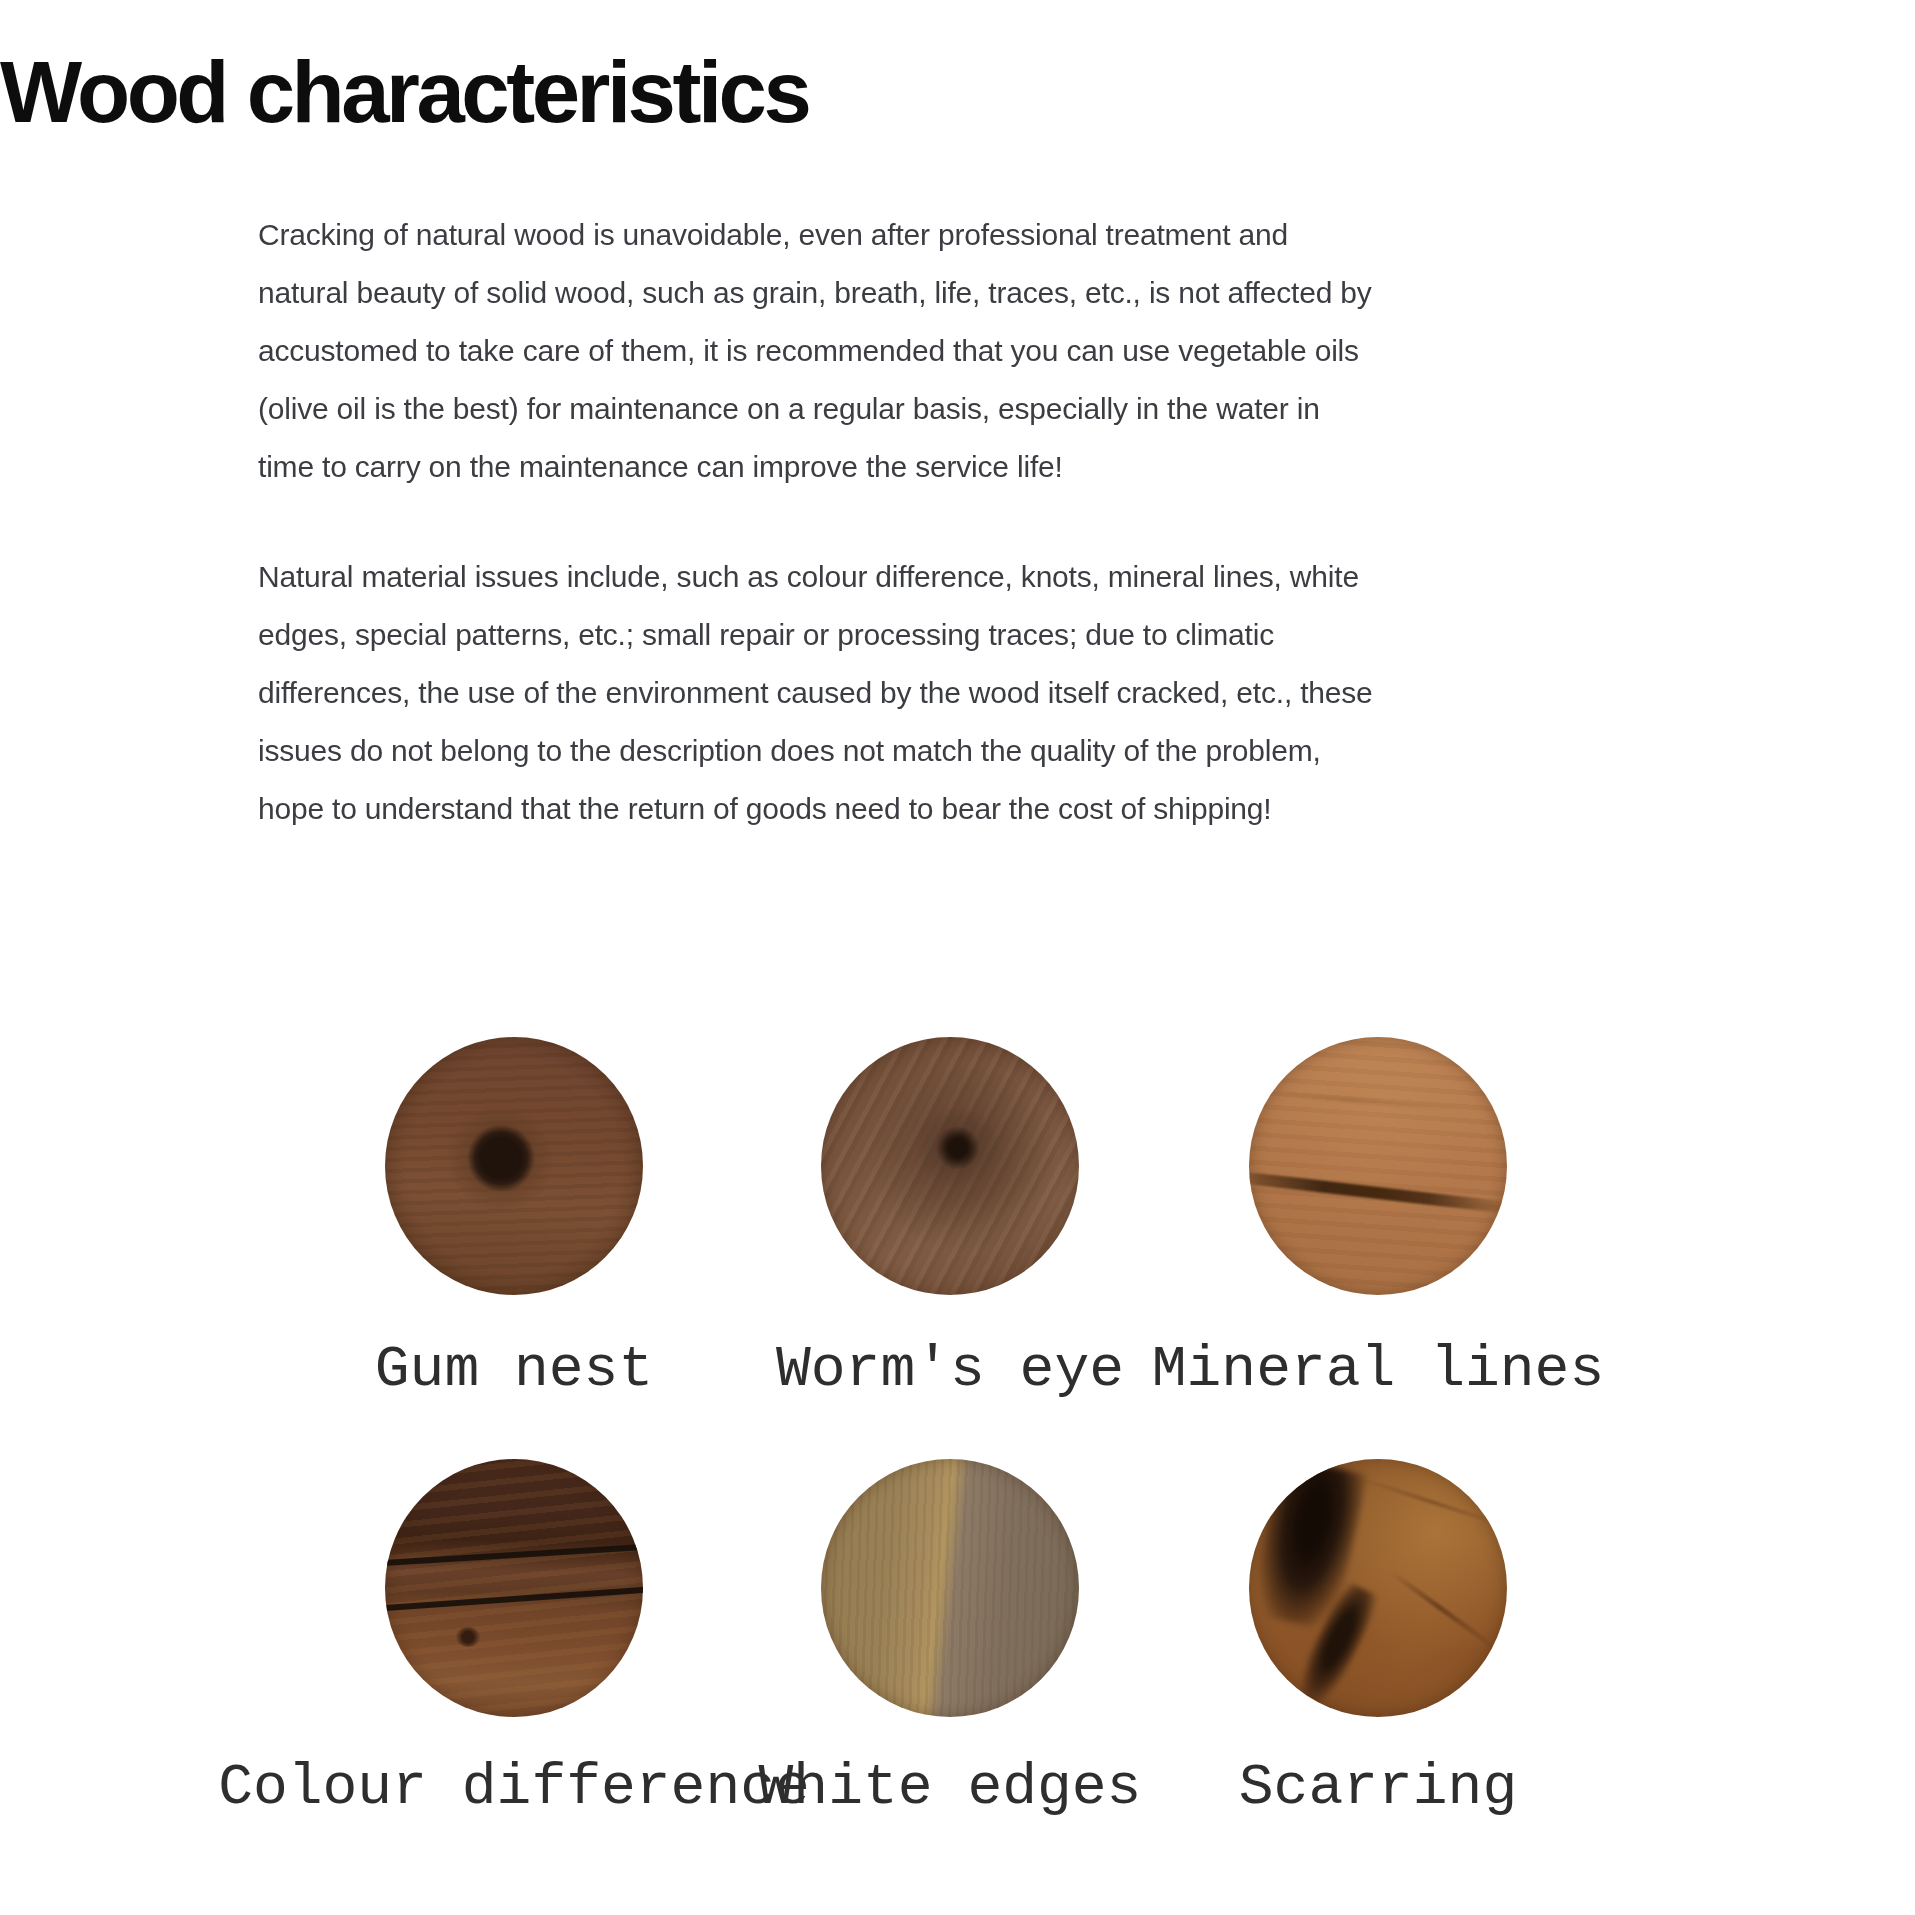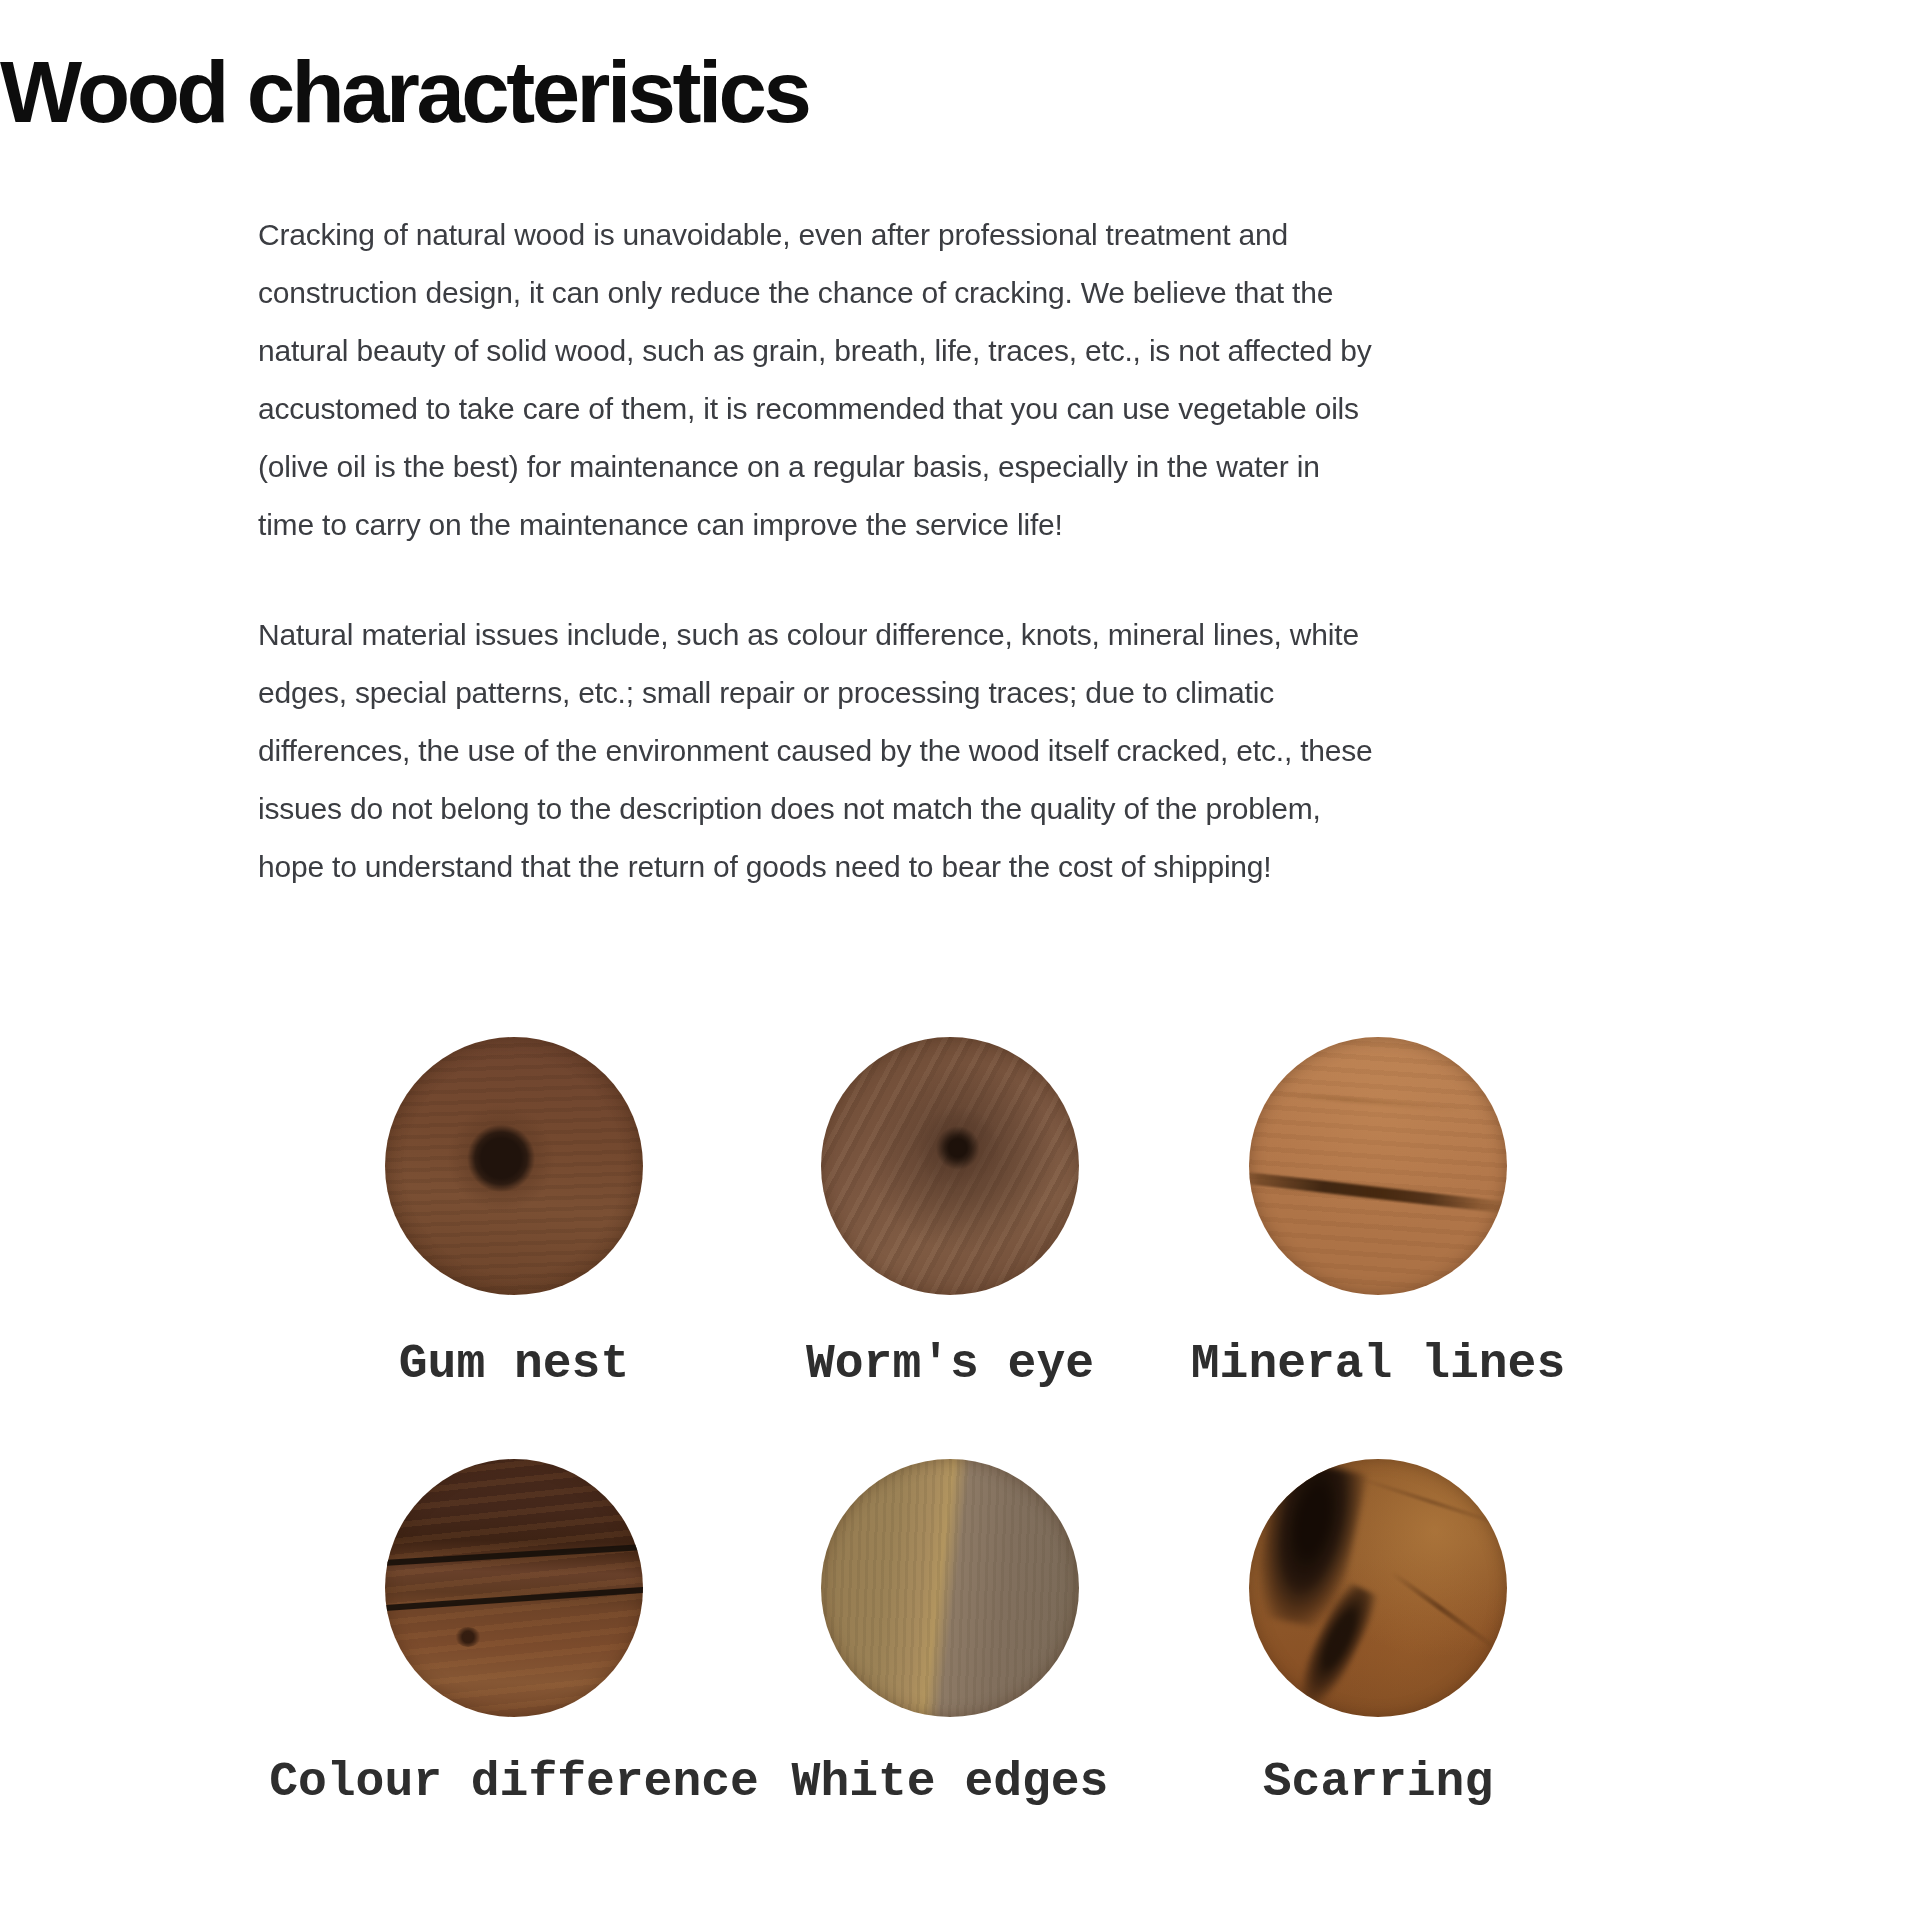--- a/index.html
+++ b/index.html
@@ -37,21 +37,21 @@
   .pos-r2c3{left:1158px;top:1459px;}
 
   .circle{
     width:258px;height:258px;border-radius:50%;
     margin:0 auto;position:relative;overflow:hidden;
     box-shadow:inset 0 0 16px rgba(55,28,12,.35);
   }
   .cap{
     position:absolute;top:300px;left:50%;transform:translateX(-50%);
     font-family:"Liberation Mono", monospace;
-    font-size:48px;font-weight:700;white-space:nowrap;
+    font-size:58px;font-weight:400;white-space:nowrap;
     color:var(--label,#2e2e2e);
   }
   .row2 .cap{top:296px;}
 
   
   .c-gum{
     background:
       radial-gradient(circle at 45% 47%, var(--gum_knot,#20130c) 0 20px, rgba(32,19,12,.85) 26px, rgba(94,58,36,.45) 34px, rgba(94,58,36,0) 54px),
       radial-gradient(circle at 50% 50%, rgba(0,0,0,0) 58%, rgba(40,22,12,.28) 100%),
       repeating-linear-gradient(178deg, rgba(46,26,14,.10) 0 4px, rgba(0,0,0,0) 4px 11px),
@@ -150,21 +150,20 @@
 </head>
 <body>
 
 <div class="page">
 
   <h1 class="title">Wood characteristics</h1>
 
   <div class="textblock">
     <div class="para">
       <div class="line">Cracking of natural wood is unavoidable, even after professional treatment and</div>
-      <div class="line">construction design, it can only reduce the chance of cracking. We believe that the</div>
       <div class="line">natural beauty of solid wood, such as grain, breath, life, traces, etc., is not affected by</div>
       <div class="line">accustomed to take care of them, it is recommended that you can use vegetable oils</div>
       <div class="line">(olive oil is the best) for maintenance on a regular basis, especially in the water in</div>
       <div class="line">time to carry on the maintenance can improve the service life!</div>
     </div>
     <div class="para para2">
       <div class="line">Natural material issues include, such as colour difference, knots, mineral lines, white</div>
       <div class="line">edges, special patterns, etc.; small repair or processing traces; due to climatic</div>
       <div class="line">differences, the use of the environment caused by the wood itself cracked, etc., these</div>
       <div class="line">issues do not belong to the description does not match the quality of the problem,</div>

